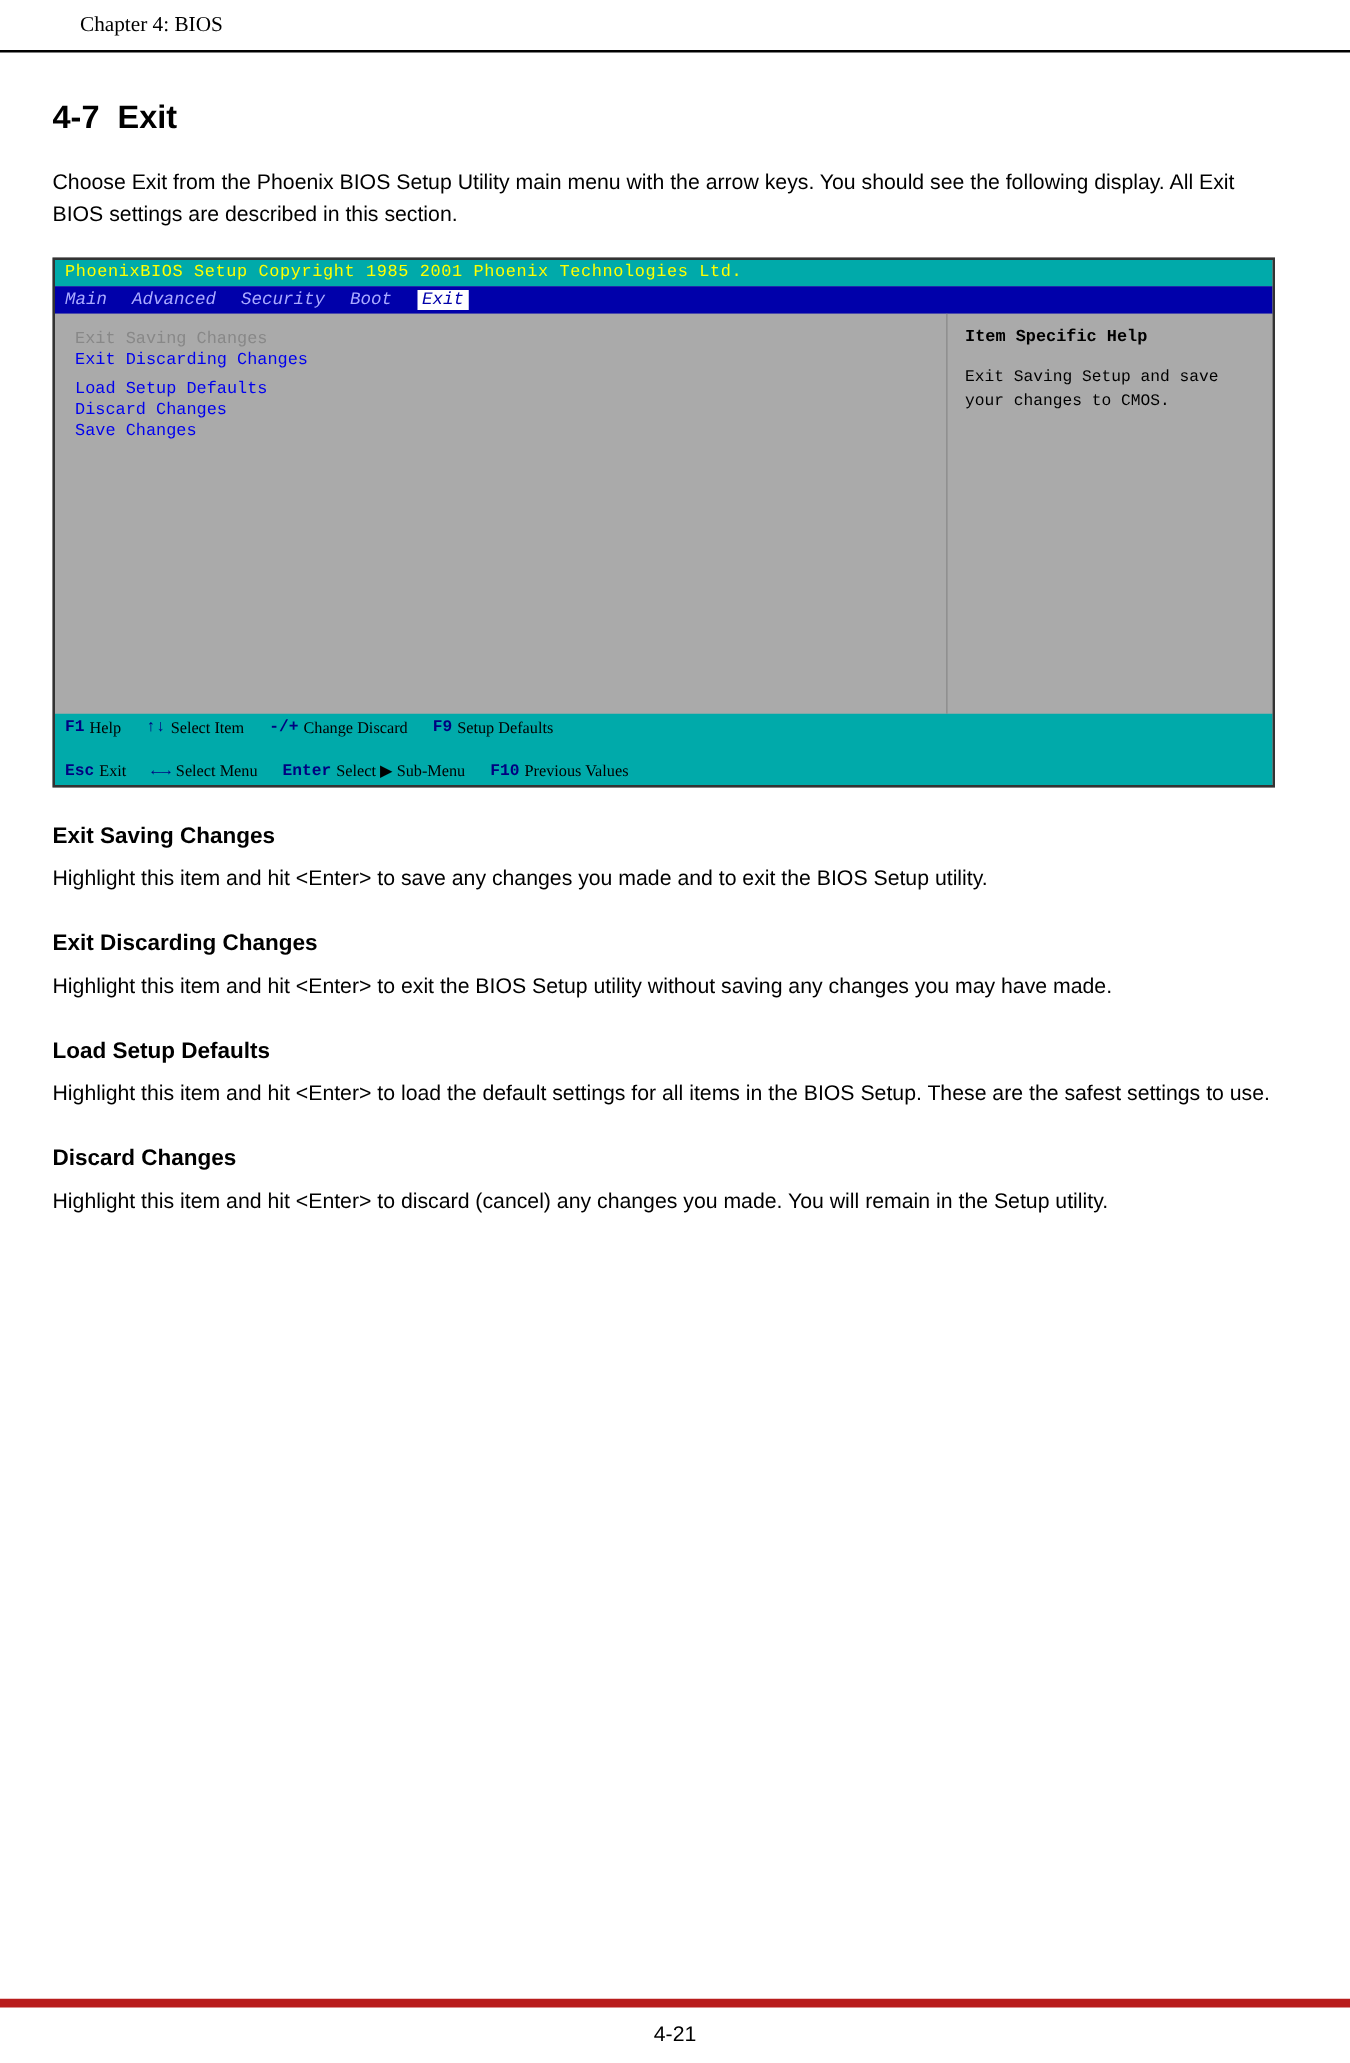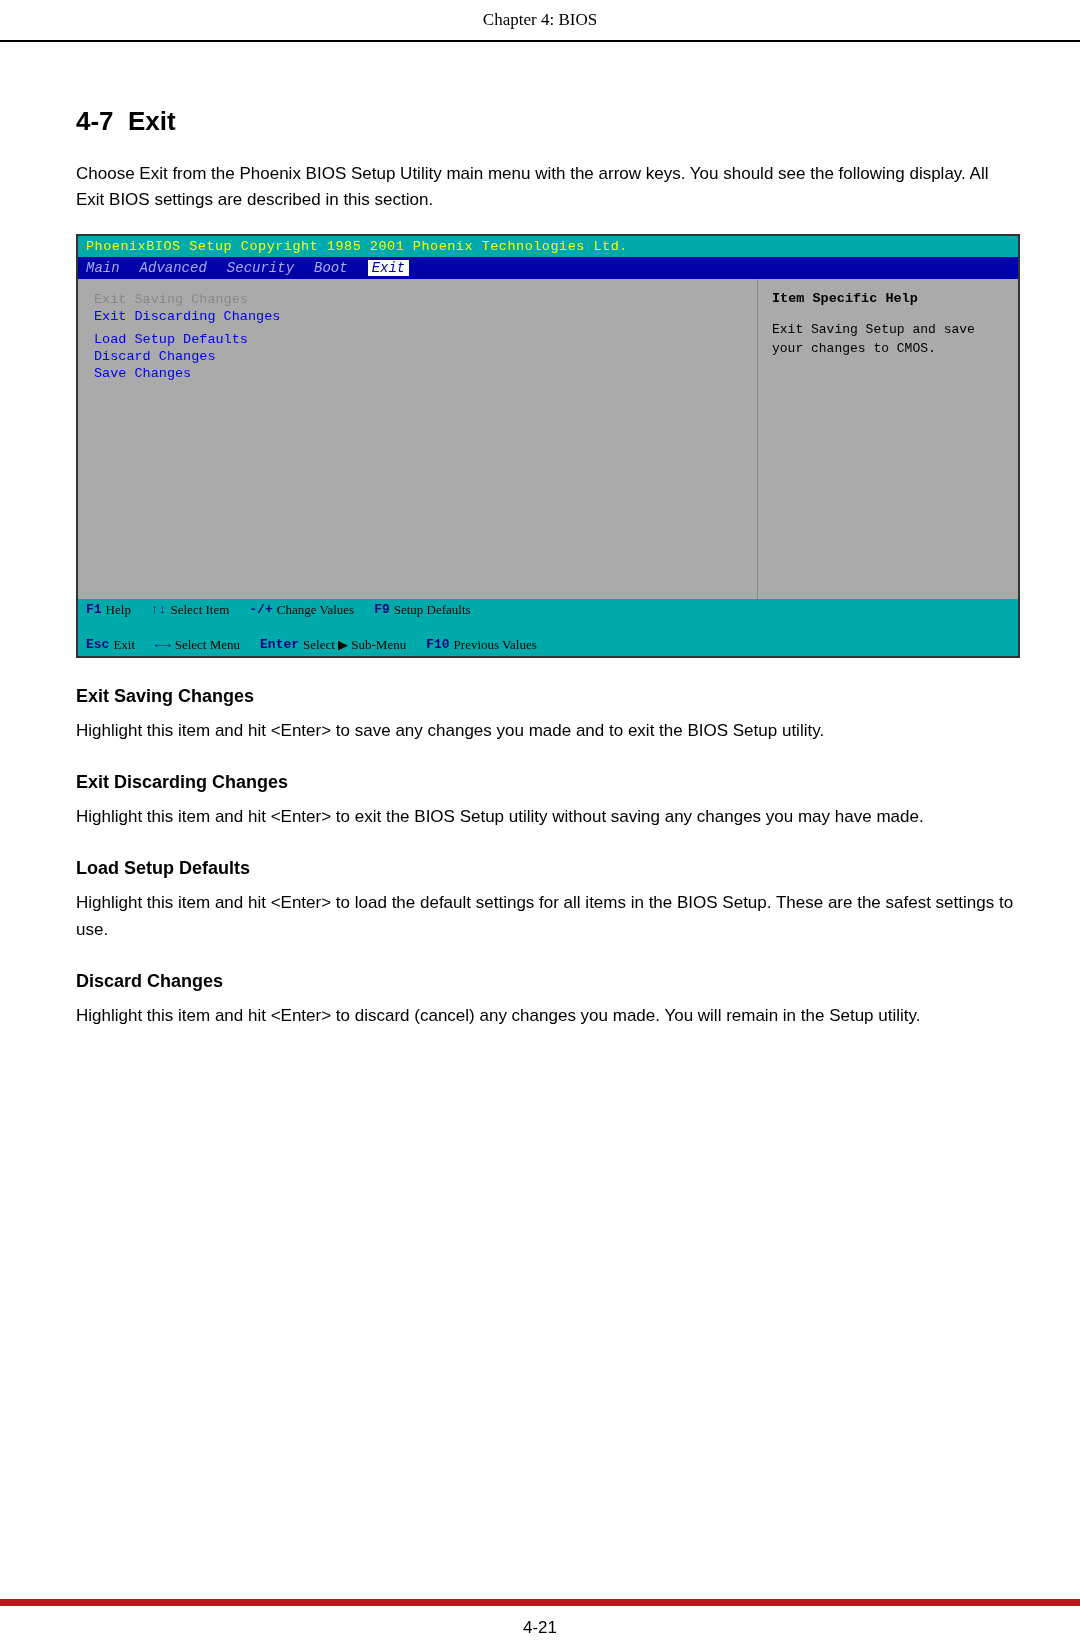--- a/index.html
+++ b/index.html
@@ -9,29 +9,28 @@
       background: #ffffff;
       font-family: 'Times New Roman', Times, serif;
       font-size: 18px;
       color: #000000;
       position: relative;
     }
 
     
     .page-header {
       border-bottom: 2px solid #000;
-      padding: 10px 28px;
-      text-align: center;
+      padding: 10px 64px;
+      text-align: left;
       font-size: 17px;
     }
 
     
     .content {
-      padding: 36px 60px 60px 76px;
-      margin-top: 28px;
+      padding: 36px 60px 60px 42px;
     }
 
     
     .section-title {
       font-size: 26px;
       font-weight: bold;
       margin-bottom: 24px;
       font-family: Arial, sans-serif;
     }
 
@@ -237,21 +236,21 @@
         <div class="bios-bottom-item">
           <span class="bios-key">F1</span>
           <span class="bios-key-label">Help</span>
         </div>
         <div class="bios-bottom-item">
           <span class="bios-key">↑↓</span>
           <span class="bios-key-label">Select Item</span>
         </div>
         <div class="bios-bottom-item">
           <span class="bios-key">-/+</span>
-          <span class="bios-key-label">Change Values</span>
+          <span class="bios-key-label">Change Discard</span>
         </div>
         <div class="bios-bottom-item">
           <span class="bios-key">F9</span>
           <span class="bios-key-label">Setup Defaults</span>
         </div>
       </div>
       <div class="bios-bottom-row">
         <div class="bios-bottom-item">
           <span class="bios-key">Esc</span>
           <span class="bios-key-label">Exit</span>

